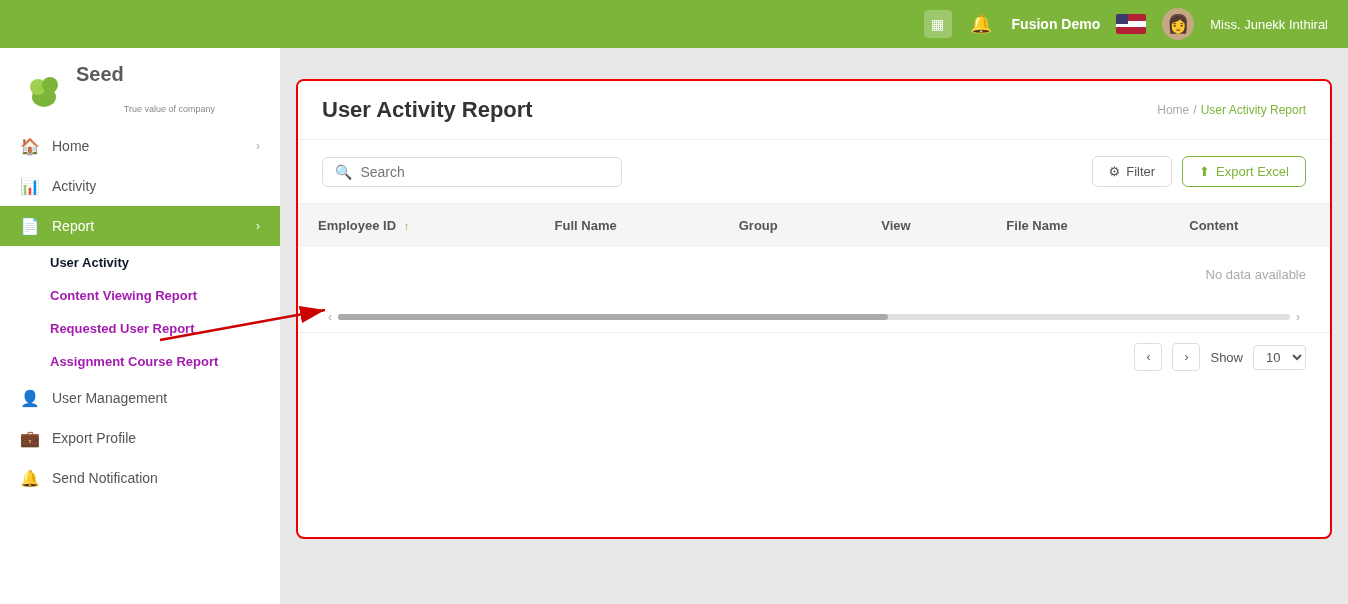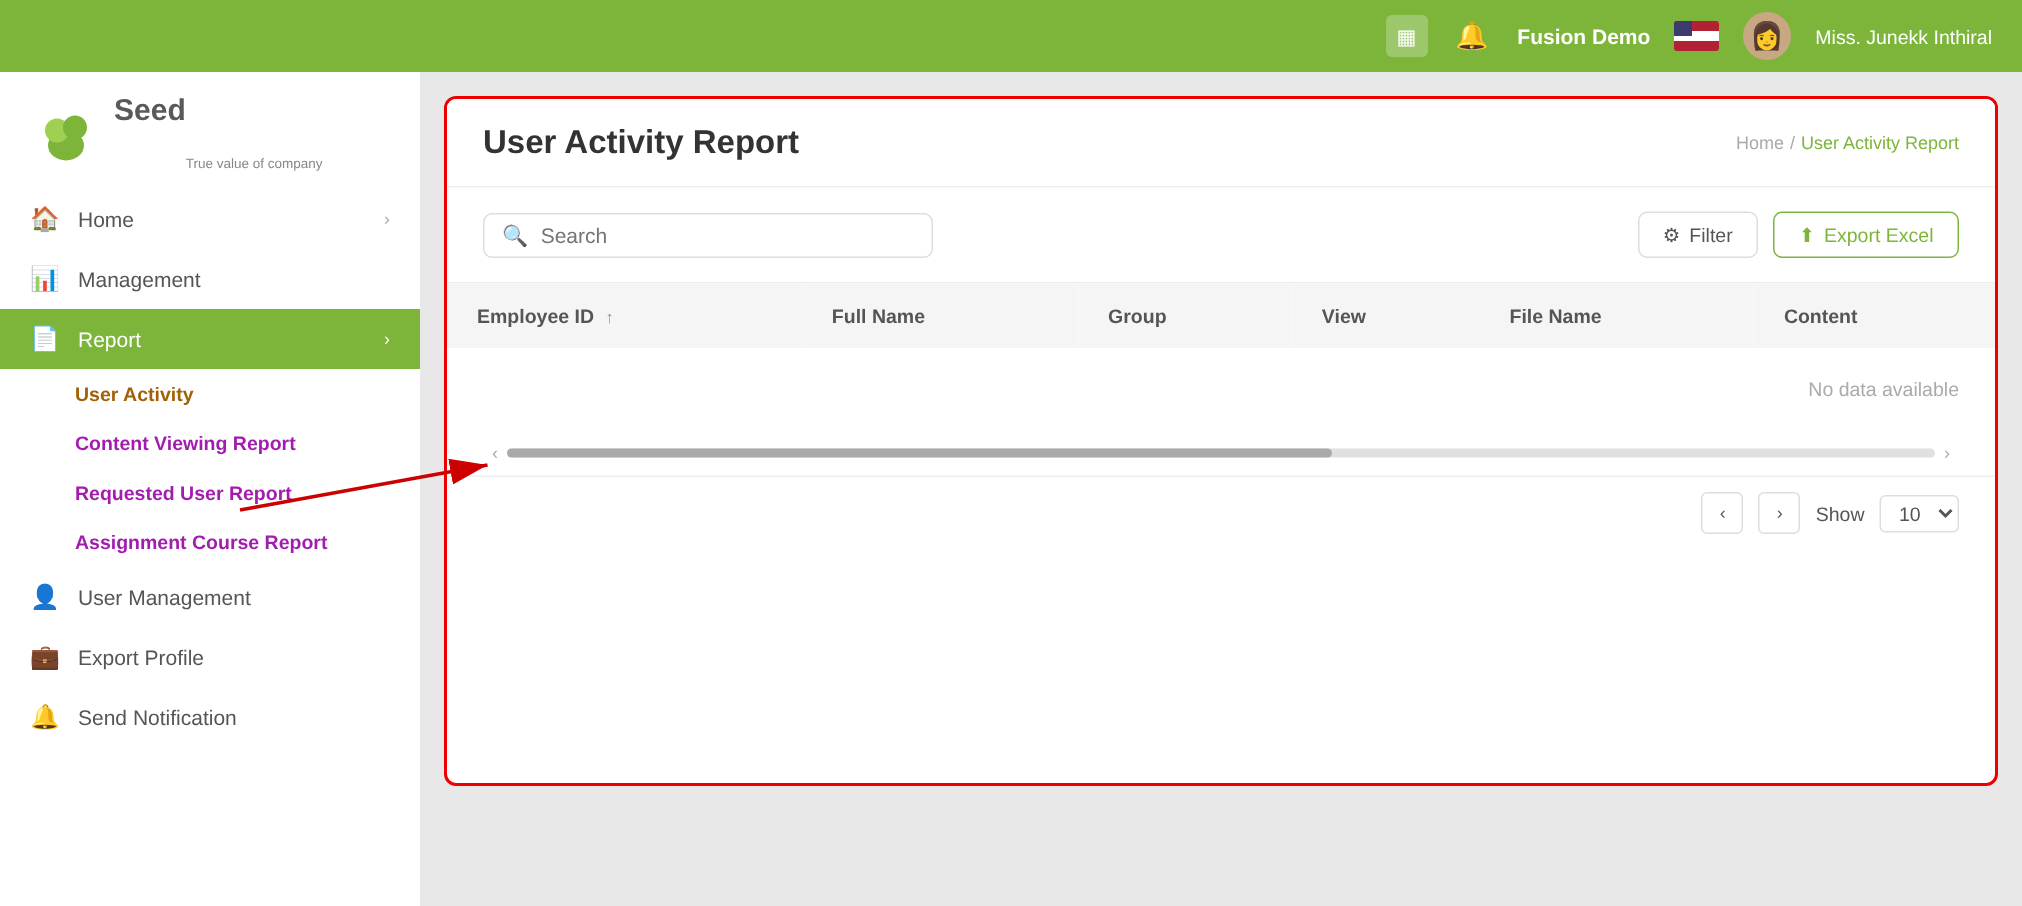--- a/index.html
+++ b/index.html
@@ -122,38 +122,39 @@
 
     
     .sub-nav-item {
       display: flex; align-items: center;
       padding: 9px 20px 9px 50px;
       cursor: pointer;
       color: #a21caf;
       font-size: 13px;
       font-weight: bold;
     }
-    .sub-nav-item.active { color: #a16207; font-weight: 600; }
+    .sub-nav-item.active { color: #0f172a; font-weight: 600; }
 
     
     .content-area {
       flex: 1;
       padding: 16px;
       overflow-y: auto;
       background: #e8e8e8;
       position: relative;
     }
 
     
     .card {
       background: white;
       border-radius: 8px;
       border: 2px solid #e00;
       overflow: hidden;
       min-height: 460px;
+      margin-top: 15px;
     }
 
     
     .card-header {
       padding: 16px 24px;
       border-bottom: 1px solid #eee;
       display: flex;
       align-items: center;
       justify-content: space-between;
       background: white;
@@ -333,21 +334,21 @@
 
 
     <div class="nav-item">
       <span class="nav-icon">🏠</span>
       <span class="nav-label">Home</span>
       <span class="nav-arrow">›</span>
     </div>
 
     <div class="nav-item">
       <span class="nav-icon">📊</span>
-      <span class="nav-label">Management</span>
+      <span class="nav-label">Activity</span>
     </div>
 
     <div class="nav-item active">
       <span class="nav-icon">📄</span>
       <span class="nav-label">Report</span>
       <span class="nav-arrow">›</span>
     </div>
 
     <div class="sub-nav-item active">
       <span>User Activity</span>

